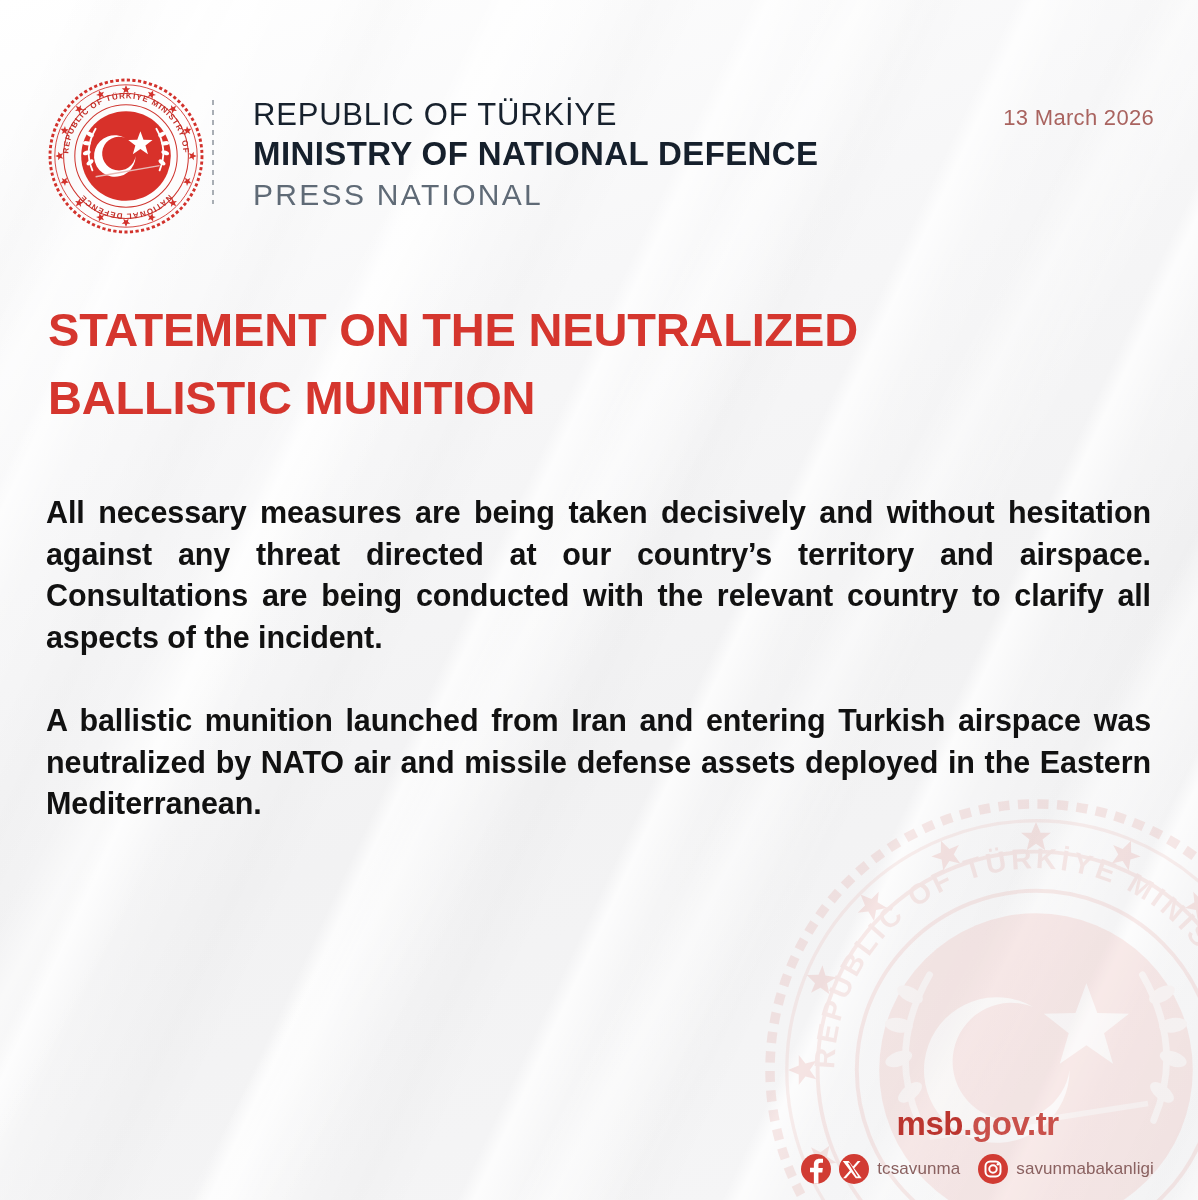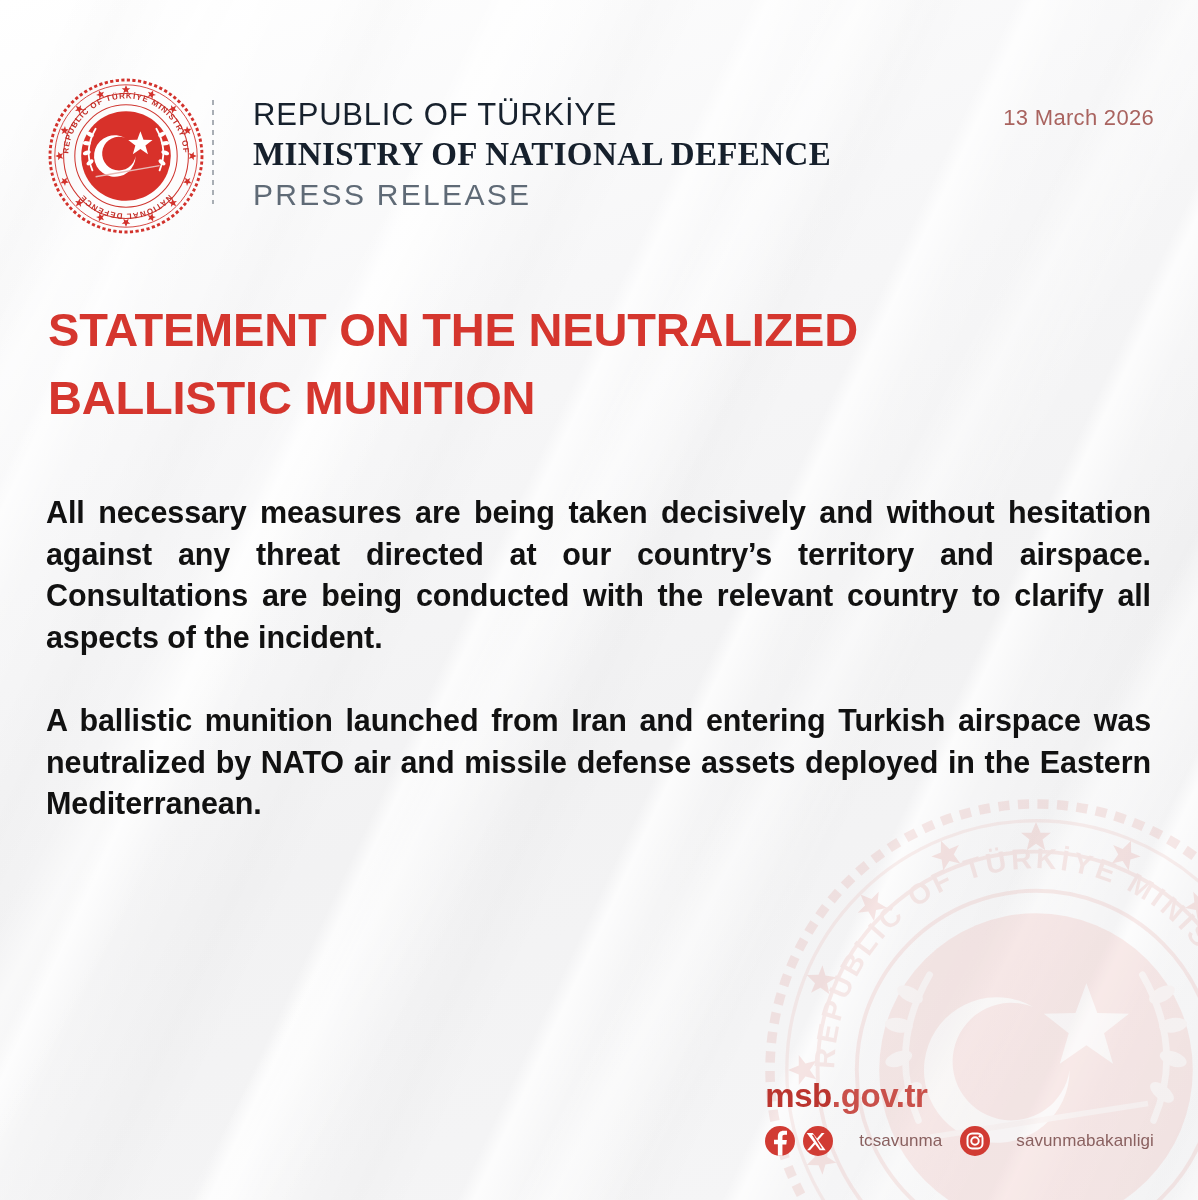--- a/index.html
+++ b/index.html
@@ -107,21 +107,20 @@
     line-height: 38px;
     font-weight: 500;
     color: #17212d;
   }
   .ht-line2 {
     font-size: 33px;
     letter-spacing: 0.4px;
     line-height: 40px;
     font-weight: 700;
     color: #16202c;
-    font-family: Liberation Serif, serif;
   }
   .ht-line3 {
     font-size: 30px;
     letter-spacing: 2.3px;
     line-height: 42px;
     font-weight: 300;
     color: #5f6a76;
   }
   .press-date {
     position: absolute;
@@ -175,23 +174,23 @@
     font-size: 27px;
     font-weight: 700;
     color: #cb3d36;
     letter-spacing: -0.1px;
   }
 
   
   .footer {
     position: absolute;
     right: 44px;
-    bottom: 44px;
+    bottom: 16px;
     z-index: 4;
-    text-align: left;
+    text-align: center;
   }
   .site {
     font-size: 33px;
     letter-spacing: -0.4px;
     margin-bottom: 11px;
     line-height: 38px;
   }
   .site .s-bold { font-weight: 700; color: #bb352f; }
   .site .s-light { font-weight: 600; color: #c9504a; }
 
@@ -208,21 +207,21 @@
     display: inline-flex;
     align-items: center;
     justify-content: center;
     flex: none;
   }
   .soc-label {
     font-size: 17px;
     color: #8a6160;
     letter-spacing: 0.1px;
     font-weight: 400;
-    margin-left: 18px;
+    margin-left: 0;
     margin-right: 10px;
   }
   .soc-label:last-child { margin-right: 0; }
 </style>
 </head>
 <body>
 
 <div id="page">
 
   <div class="streaks"></div>
@@ -344,21 +343,21 @@
         <polygon fill="#ffffff" points="118,69 121.9,79.6 133.2,79.9 124.3,86.9 127.5,97.8 118,91.2 108.5,97.8 111.7,86.9 102.8,79.9 114.1,79.6"></polygon>
         <path d="M 62,126 L 142,112" stroke="#e8b9b5" stroke-width="1.8" fill="none"></path>
       </svg>
     </div>
 
     <div class="divider"></div>
 
     <div class="header-titles">
       <div class="ht-line1">REPUBLIC OF TÜRKİYE</div>
       <div class="ht-line2">MINISTRY OF NATIONAL DEFENCE</div>
-      <div class="ht-line3">PRESS RELEASE</div>
+      <div class="ht-line3">PRESS NATIONAL</div>
     </div>
 
     <div class="press-date">13 March 2026</div>
   </div>
 
   <h1 class="doc-title">STATEMENT ON THE NEUTRALIZED BALLISTIC MUNITION</h1>
 
   <div class="body-copy">
     <p class="para">All necessary measures are being taken decisively and without hesitation against any threat directed at our country’s territory and airspace. Consultations are being conducted with the relevant country to clarify all aspects of the incident.</p>
     <p class="para">A ballistic munition launched from Iran and entering Turkish airspace was neutralized by NATO air and missile defense assets deployed in the Eastern Mediterranean.</p>

